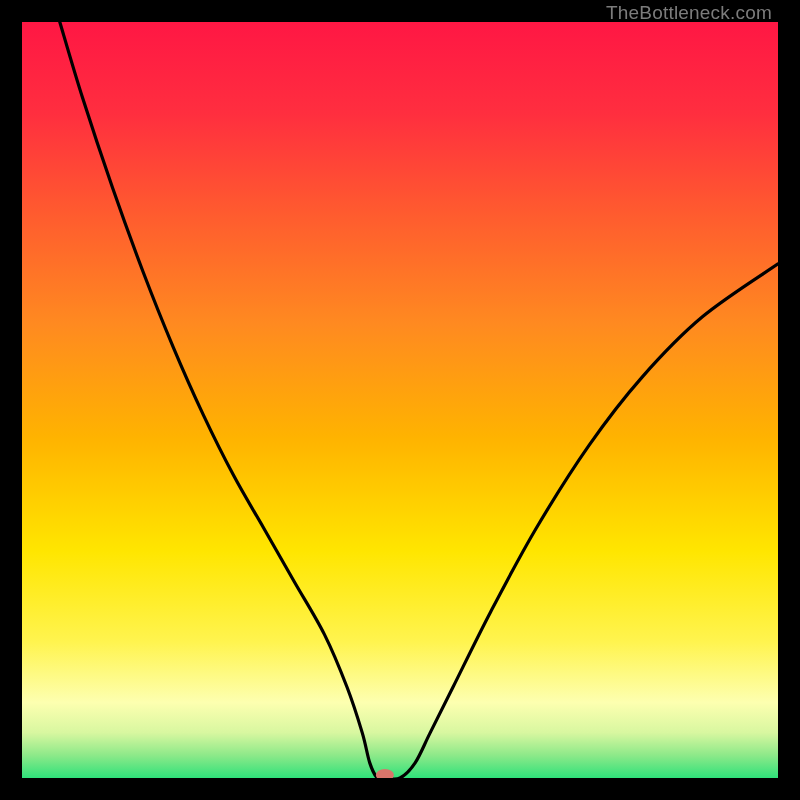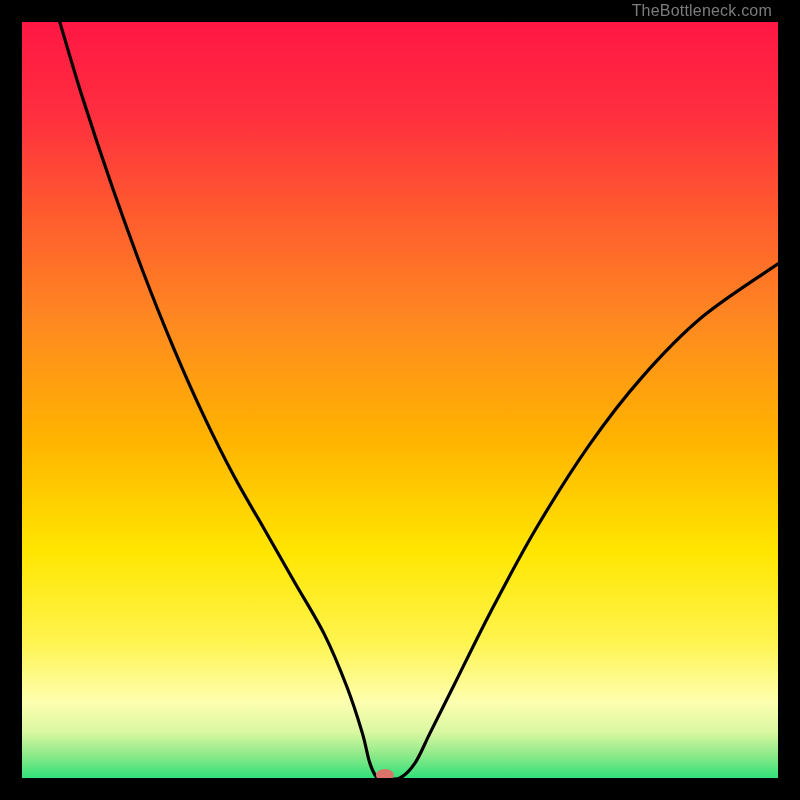--- a/index.html
+++ b/index.html
@@ -17,21 +17,21 @@
     top: 22px;
     width: 756px;
     height: 756px;
     background: #000;
   }
   .watermark {
     position: absolute;
     top: 2px;
     right: 28px;
     color: #7c7c7c;
-    font-size: 16px;
+    font-size: 19px;
     font-weight: 500;
     letter-spacing: 0.2px;
   }
   svg {
     display: block;
   }
 </style>
 </head>
 <body>
 

